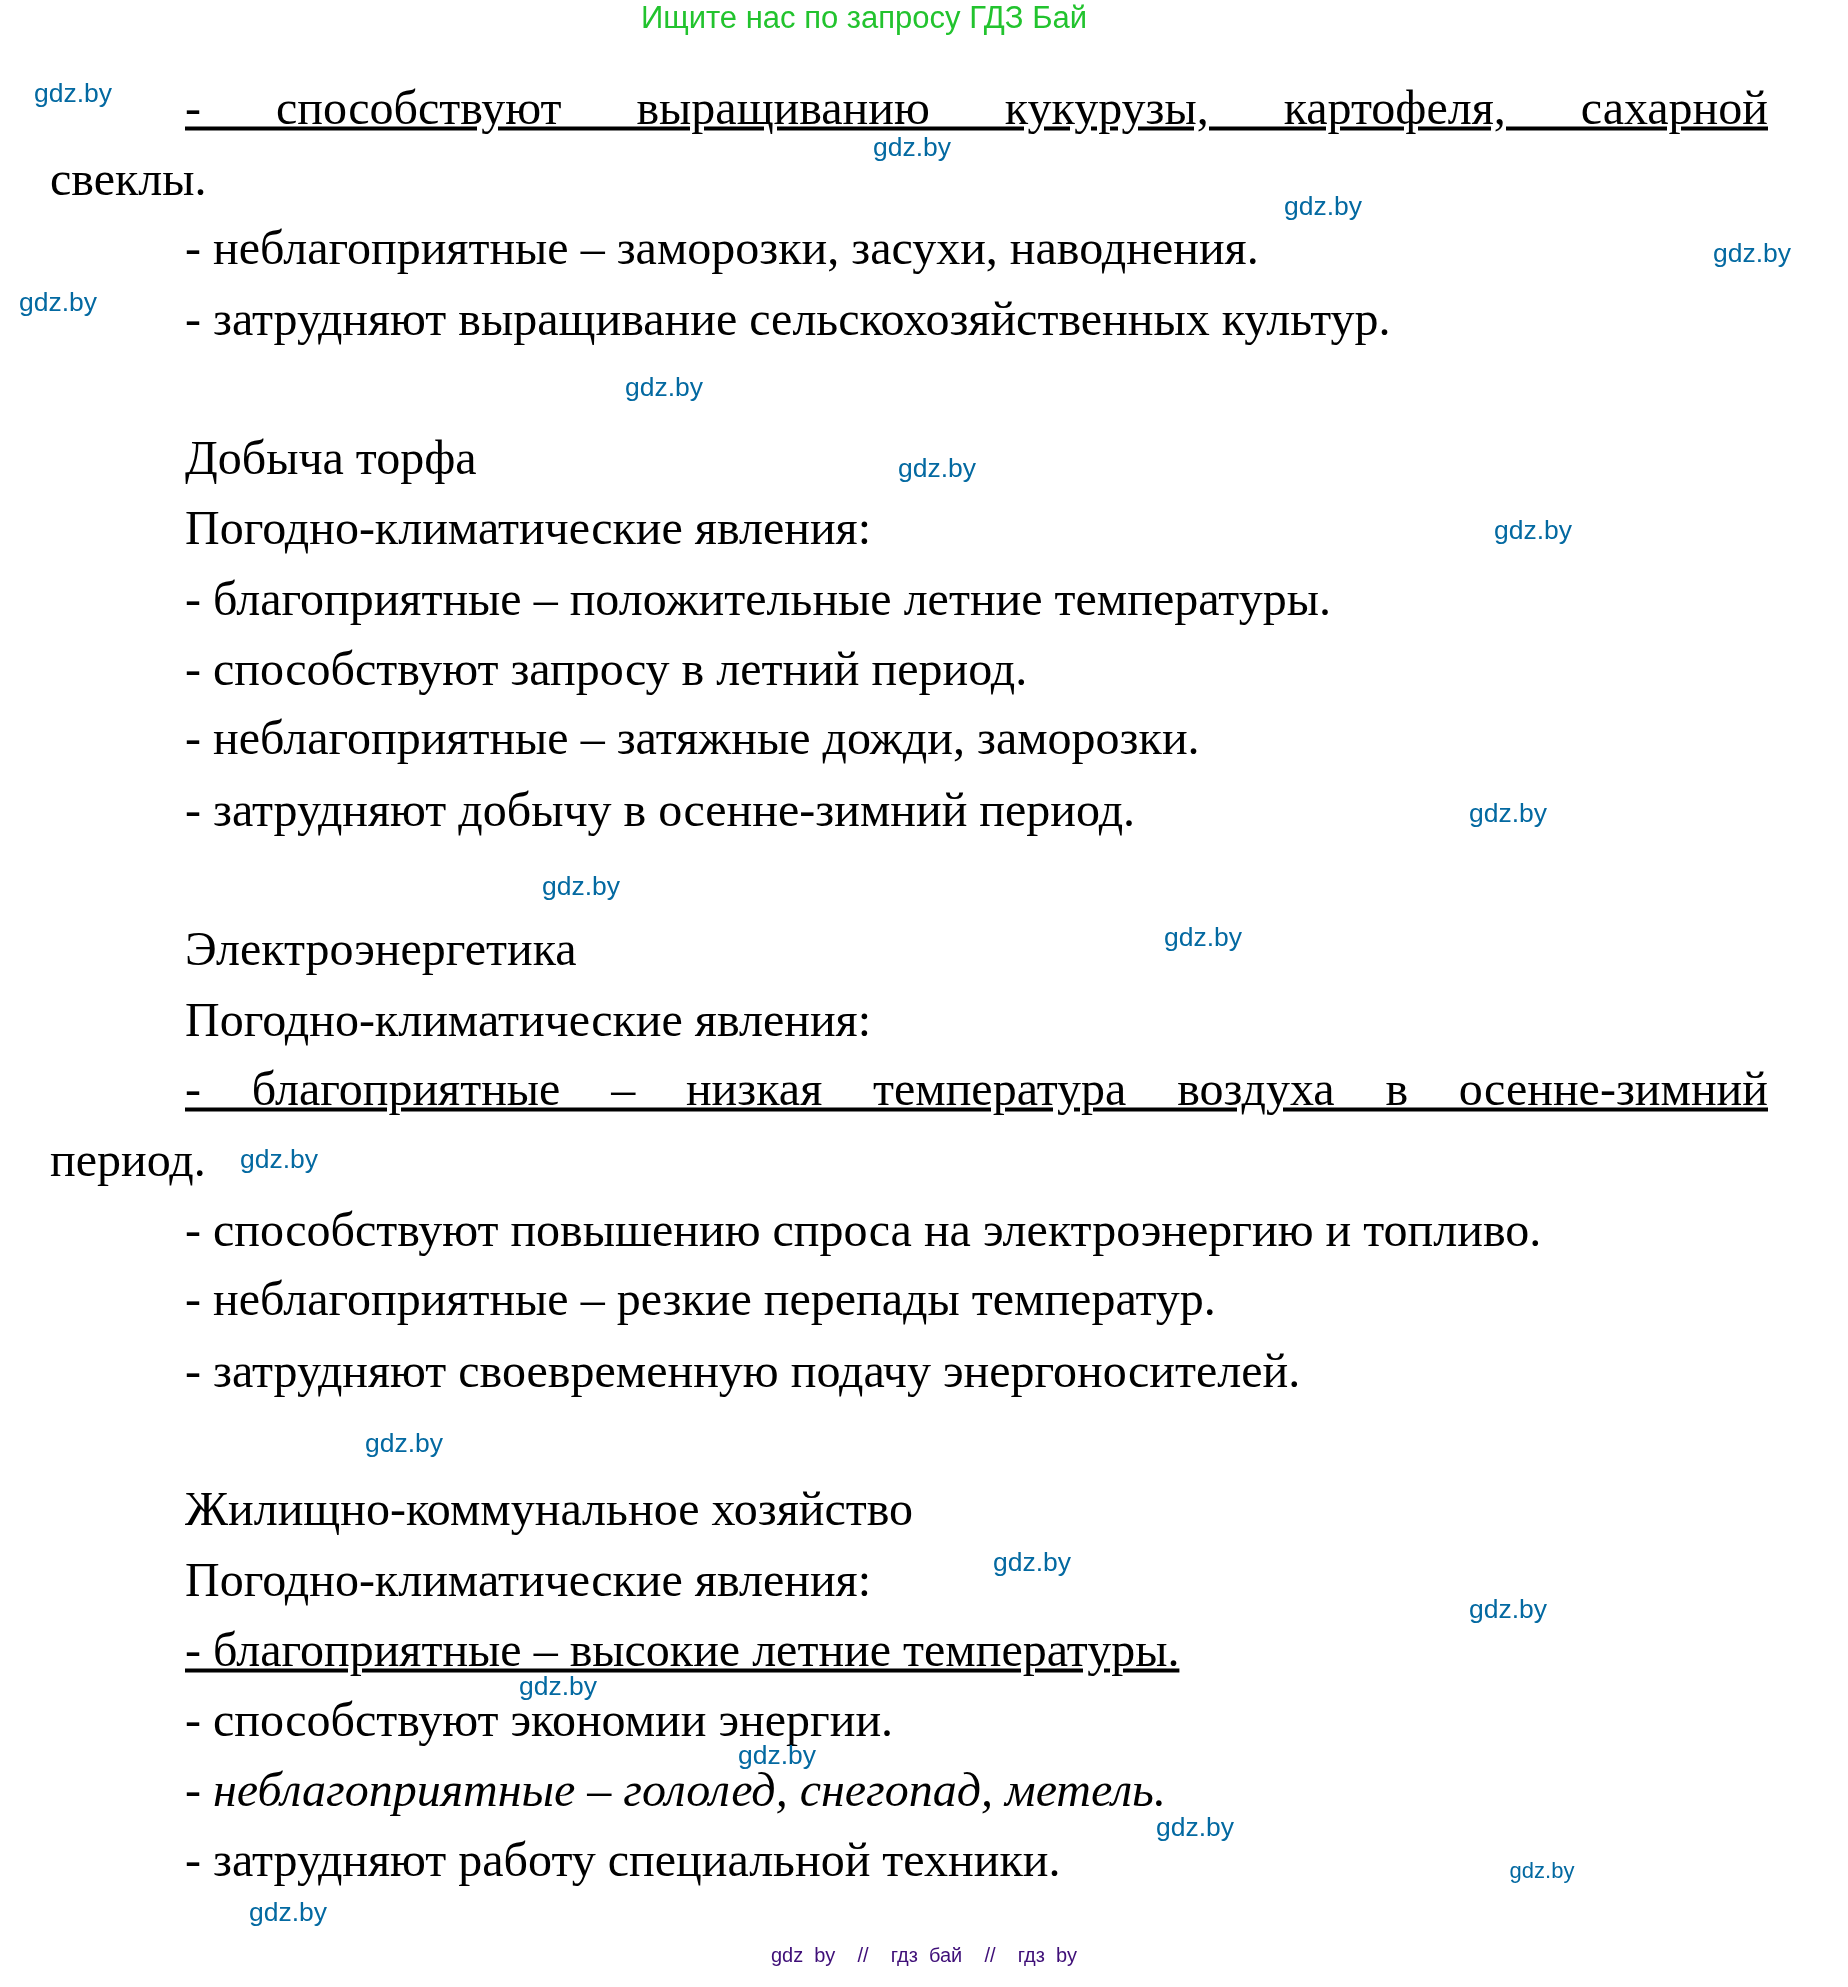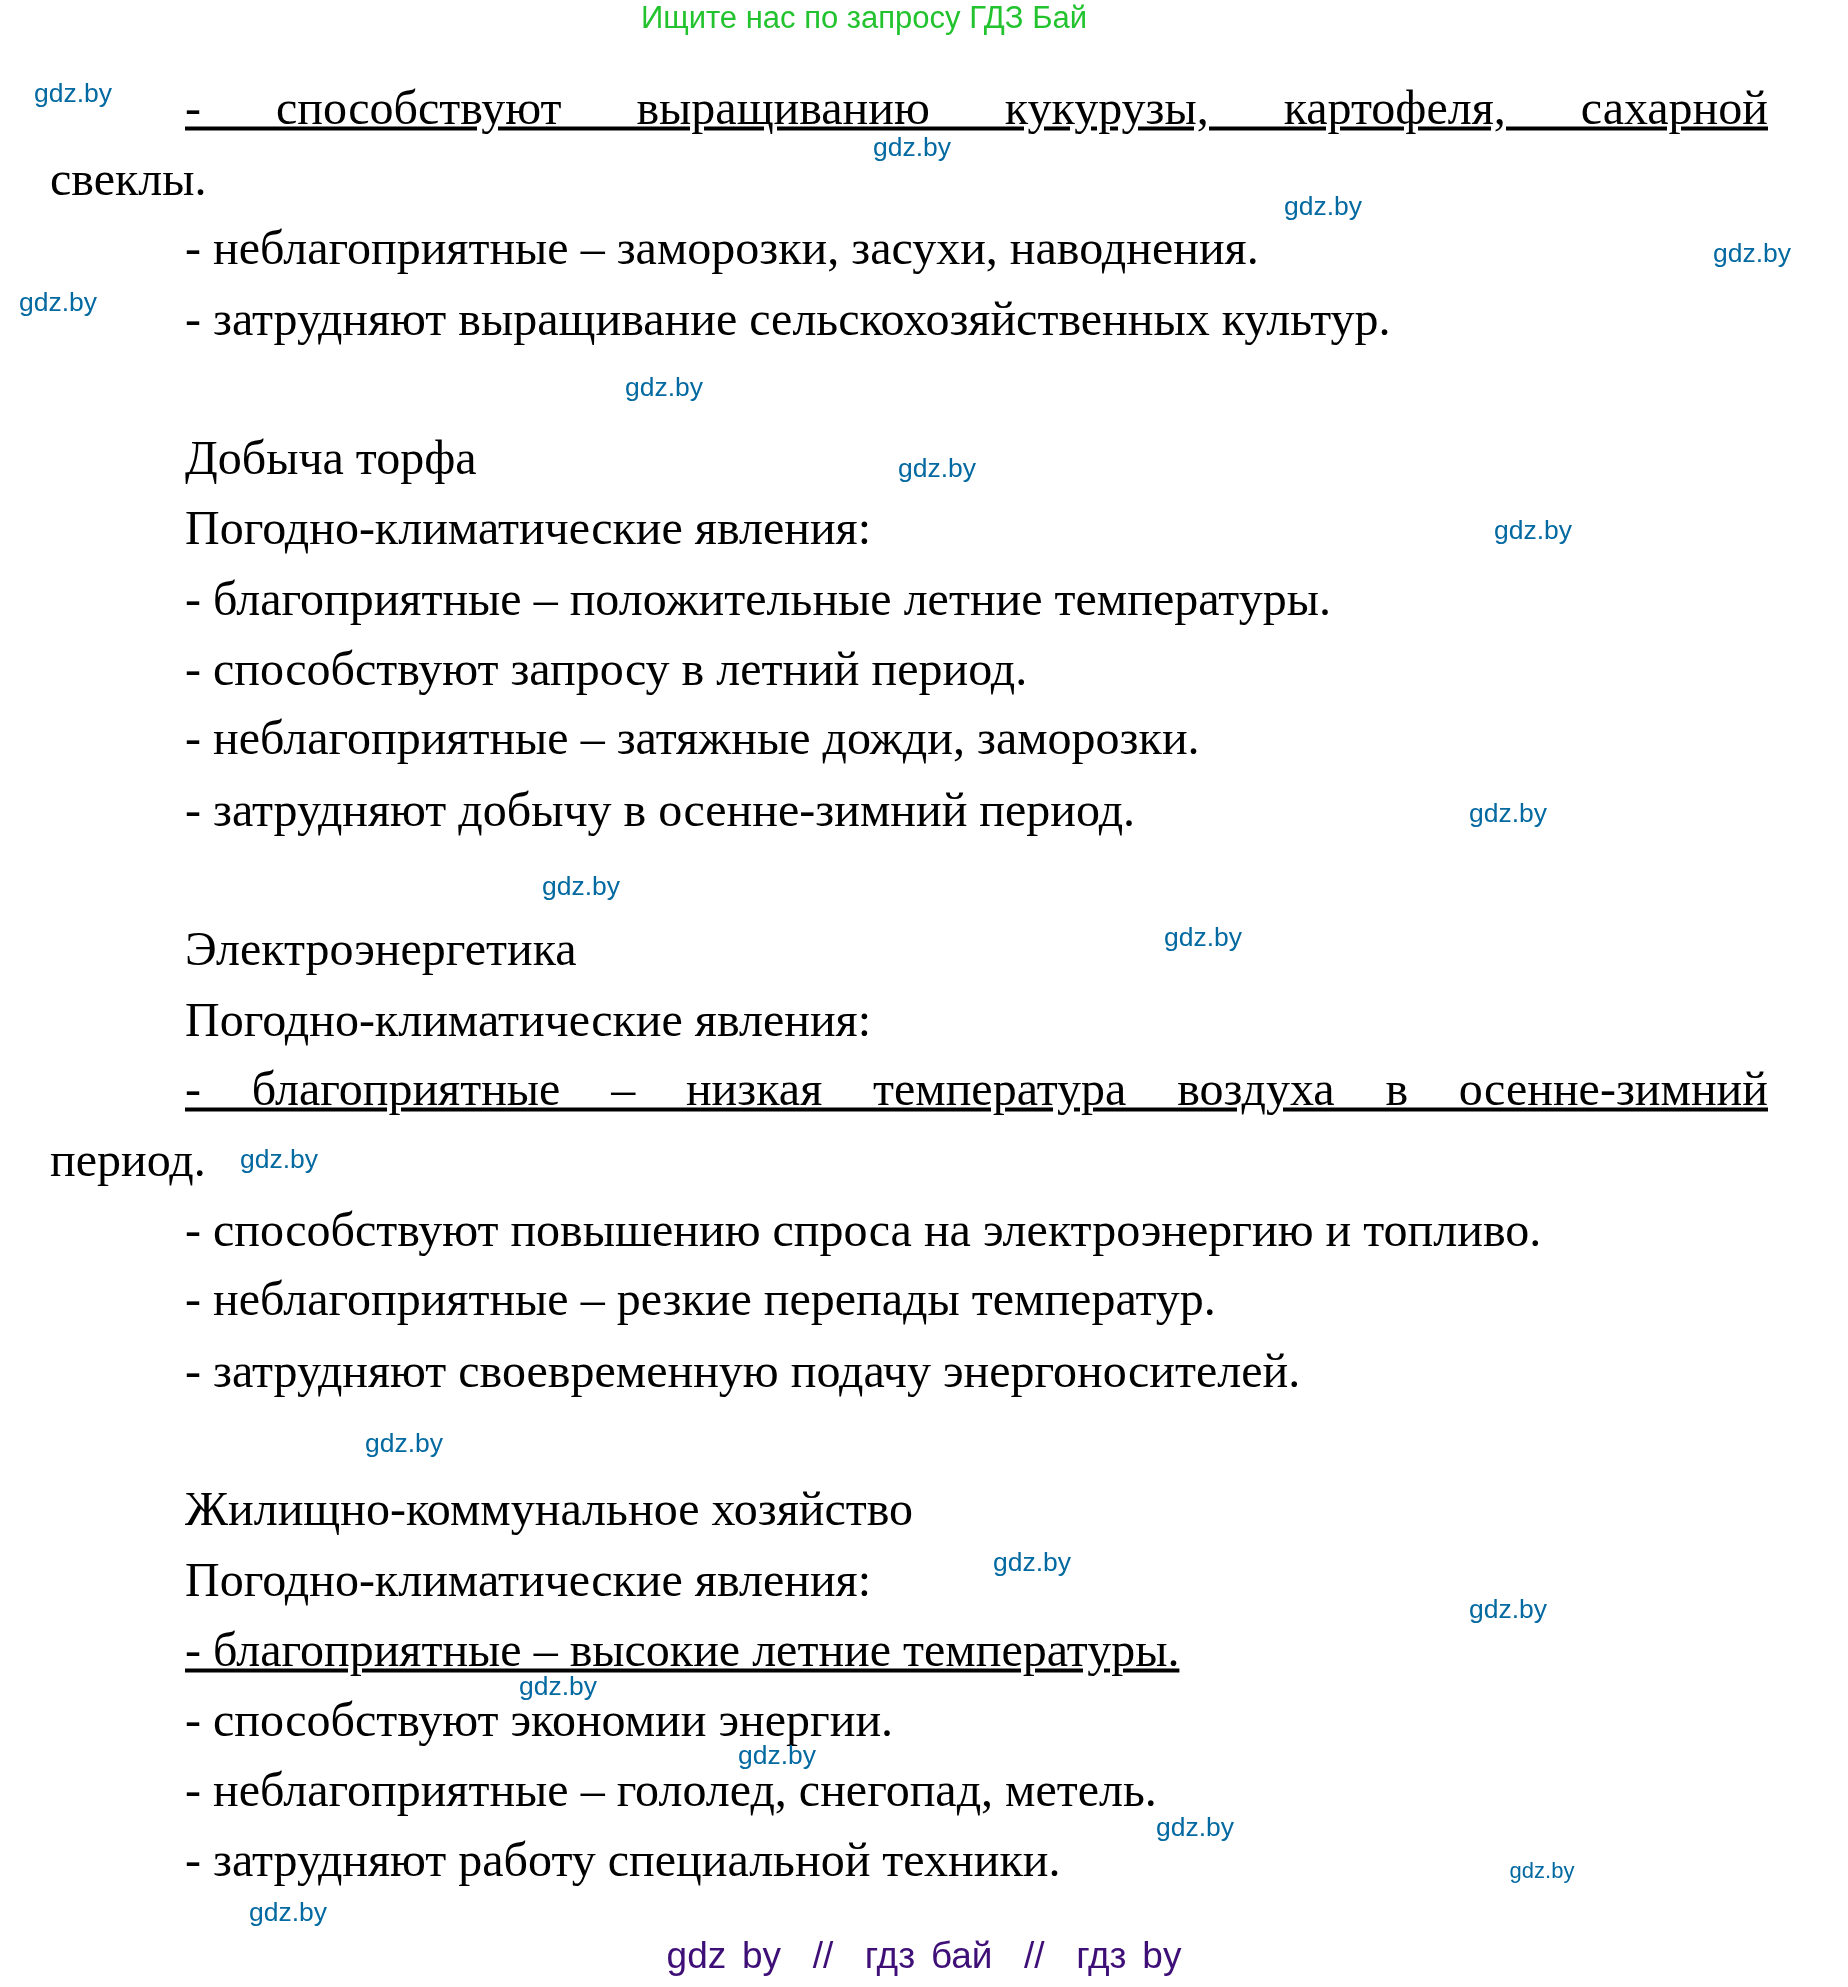--- a/index.html
+++ b/index.html
@@ -17,21 +17,21 @@
   .line.justify {
     white-space: normal; text-align: justify; text-align-last: justify; text-decoration: underline;
   }
   .wm {
     position: absolute; font-family: Liberation Sans, sans-serif; font-size: 26.5px;
     line-height: 29px; color: #0369a1; transform: translate(-50%, -50%); white-space: nowrap;
   }
   .wm.small { font-size: 22px; }
   .footer {
     position: absolute; left: 0; width: 1848px; top: 1937px; text-align: center;
-    font-family: "Liberation Sans", sans-serif; font-size: 37px; line-height: 37px;
+    font-family: "Liberation Sans", sans-serif; font-size: 20px; line-height: 37px;
     color: #3f0f78; word-spacing: 5.5px;
   }
 </style>
 </head>
 <body>
 
 <div class="banner">Ищите нас по запросу ГДЗ Бай</div>
 
 <div>
   <div class="line justify" style="left:185px; width:1583px; top:107px;">- способствуют выращиванию кукурузы, картофеля, сахарной</div>
@@ -51,21 +51,21 @@
   <div class="line justify" style="left:185px; width:1583px; top:1088px;">- благоприятные – низкая температура воздуха в осенне-зимний</div>
   <div class="line" style="left:50px; top:1159px;">период.</div>
   <div class="line" style="left:185px; top:1229px;">- способствуют повышению спроса на электроэнергию и топливо.</div>
   <div class="line" style="left:185px; top:1298px;">- неблагоприятные – резкие перепады температур.</div>
   <div class="line" style="left:185px; top:1370px;">- затрудняют своевременную подачу энергоносителей.</div>
 
   <div class="line" style="left:185px; top:1508px;">Жилищно-коммунальное хозяйство</div>
   <div class="line" style="left:185px; top:1579px;">Погодно-климатические явления:</div>
   <div class="line" style="left:185px; top:1649px;text-decoration:underline;">- благоприятные – высокие летние температуры.</div>
   <div class="line" style="left:185px; top:1719px;">- способствуют экономии энергии.</div>
-  <div class="line" style="left:185px; top:1789px;">- неблагоприятные – гололед, снегопад, метель.</div>
+  <div class="line" style="left:185px; top:1789px;font-style:italic;">- неблагоприятные – гололед, снегопад, метель.</div>
   <div class="line" style="left:185px; top:1859px;">- затрудняют работу специальной техники.</div>
 </div>
 
 <div>
   <span class="wm" style="left:73px; top:93px;">gdz.by</span>
   <span class="wm" style="left:912px; top:147px;">gdz.by</span>
   <span class="wm" style="left:1323px; top:206px;">gdz.by</span>
   <span class="wm" style="left:1752px; top:253px;">gdz.by</span>
   <span class="wm" style="left:58px; top:302px;">gdz.by</span>
   <span class="wm" style="left:664px; top:387px;">gdz.by</span>

